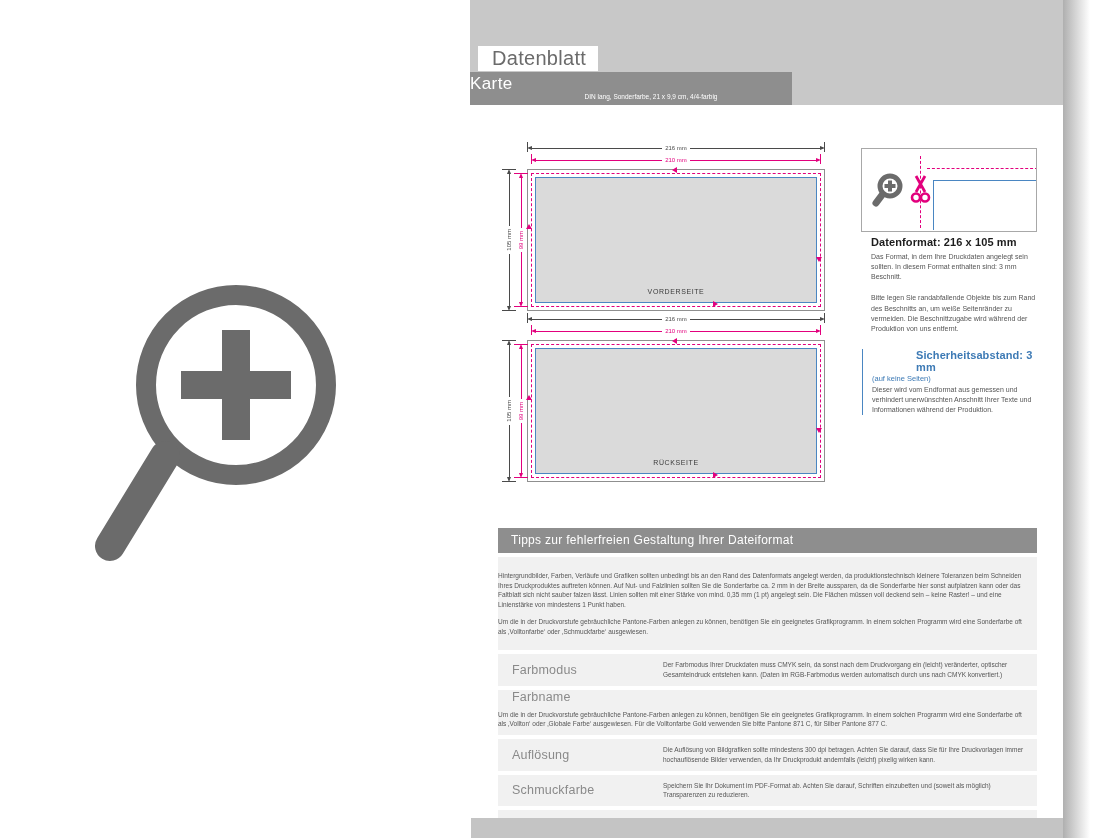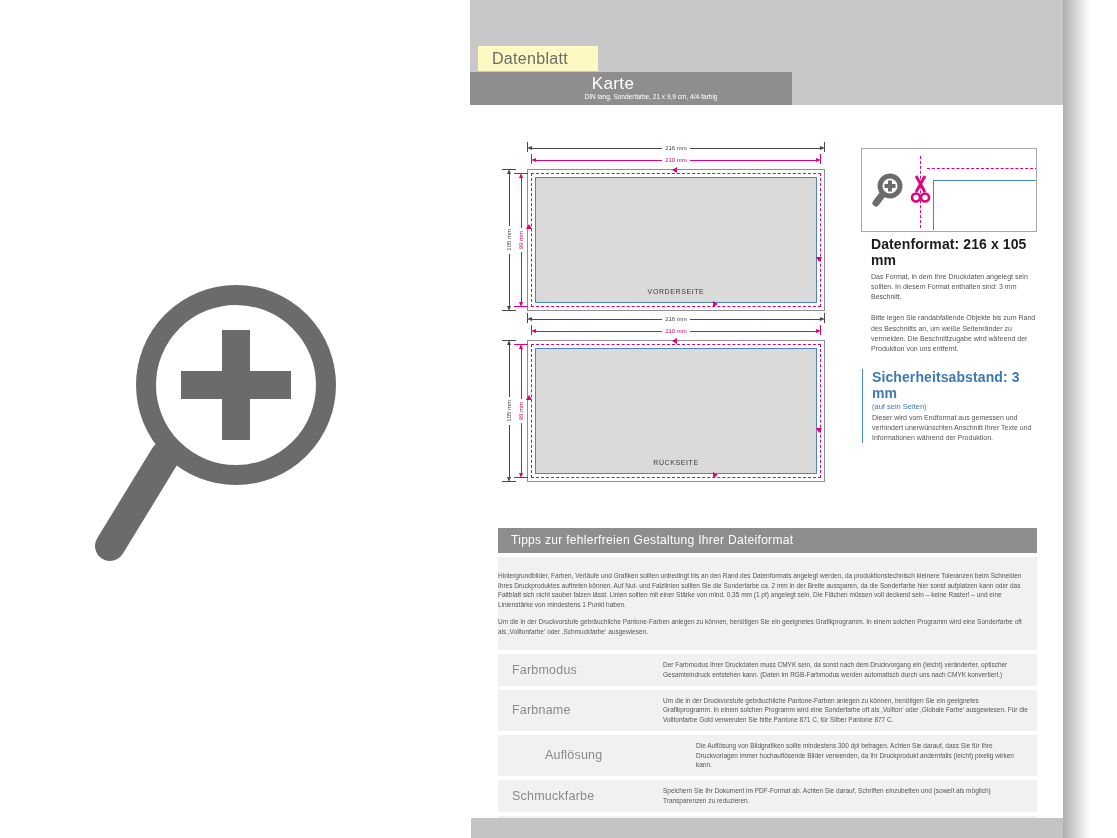--- a/index.html
+++ b/index.html
@@ -9,24 +9,24 @@
 
   
   .big-zoom { position:absolute; left:86px; top:273px; width:290px; height:300px; }
 
   
   .page { position:absolute; left:470px; top:0; width:593px; height:838px; background:#fff; }
   .page-shadow { position:absolute; left:1063px; top:0; width:27px; height:838px;
     background:linear-gradient(to right, rgba(110,110,110,.55), rgba(255,255,255,0)); }
 
   .top-band { position:absolute; left:0; top:0; width:593px; height:105px; background:#c8c8c8; }
-  .tab { position:absolute; left:8px; top:46px; width:120px; height:25px; background:#fef9c3;
-    font-size:16px; color:#6b6b6b; line-height:25px; padding-left:14px; letter-spacing:.3px; }
+  .tab { position:absolute; left:8px; top:46px; width:120px; height:25px; background:#ffffff;
+    font-size:20px; color:#6b6b6b; line-height:25px; padding-left:14px; letter-spacing:.3px; }
   .banner { position:absolute; left:0; top:72px; width:322px; height:33px; background:#8e8e8e; color:#fff; }
-  .banner .title { text-align:center; padding-right:36px; font-size:17px; font-weight:300; line-height:19px; margin-top:2px; letter-spacing:.4px; }
+  .banner .title { text-align:left; padding-right:36px; font-size:17px; font-weight:300; line-height:19px; margin-top:2px; letter-spacing:.4px; }
   .banner .subtitle { text-align:center; font-size:6.5px; padding-left:40px; line-height:8px; }
 
   
   .diagram { position:absolute; left:20px; width:370px; height:171px; }
   .d1 { top:144px; } .d2 { top:315px; }
   .rect { position:absolute; }
   .outer-rect { left:37px; top:25px; width:298px; height:142px; border:1px solid #8f8f8f; background:#fff; }
   .bleed-rect { left:41px; top:29px; width:290px; height:134px; border:1px dashed #e2007d; }
   .safety-rect { left:45px; top:33px; width:282px; height:126px; border:1px solid #4a86c2; background:#dadada; }
   .face-label { position:absolute; left:45px; width:282px; top:144px; text-align:center;
@@ -64,46 +64,46 @@
   .zb-dash-v { position:absolute; left:58px; top:7px; height:72px; border-left:1px dashed #e2007d; }
   .zb-dash-h { position:absolute; left:65px; top:19px; width:111px; border-top:1px dashed #e2007d; }
   .zb-blue-v { position:absolute; left:71px; top:31px; height:50px; border-left:1px solid #4a86c2; }
   .zb-blue-h { position:absolute; left:71px; top:31px; width:105px; border-top:1px solid #4a86c2; }
   .zb-mag { position:absolute; left:8px; top:23px; }
   .zb-scissors { position:absolute; left:48px; top:26px; }
 
   
   .info-col { position:absolute; left:392px; top:236px; width:176px; }
   .sec { padding-left:9px; }
-  .sec h3 { font-size:14px; letter-spacing:.1px; }
+  .sec h3 { font-size:11px; letter-spacing:.1px; }
   .sec p { font-size:7px; color:#555; line-height:1.45; }
   .sec-datenformat h3 { color:#1c1c1c; }
   .sec-datenformat p { margin-top:4px; }
   .sec-datenformat .p2 { margin-top:11px; }
   .sec-endformat { margin-top:17px; border-left:1px dashed #e2007d; }
   .sec-endformat h3 { color:#e2007d; }
   .sec-endformat p { margin-top:3px; }
   .sec-sicherheit { margin-top:15px; border-left:1px solid #4a86c2; }
-  .sec-sicherheit h3 { color:#3d7ab5; }
+  .sec-sicherheit h3 { color:#3d7ab5;margin-left:44px; }
   .sec-sicherheit .sub { font-size:7.5px; color:#3d7ab5; margin-top:1px; }
   .sec-sicherheit p { margin-top:2px; }
 
   
   .tips { position:absolute; left:28px; top:528px; width:539px; }
   .tips-header { height:25px; background:#8e8e8e; color:#fff; font-size:12px;
     line-height:25px; padding-left:13px; letter-spacing:.3px; }
   .tip-row { display:flex; background:#f1f1f1; margin-top:4px; }
   .tip-row:first-of-type { margin-top:5px; }
   .tip-label { width:165px; display:flex; align-items:center; padding-left:14px;
     font-size:12.5px; color:#8a8a8a; letter-spacing:.2px; }
   .tip-body { flex:1; padding:6px 8px 6px 0; font-size:6.5px; color:#555; line-height:1.5;
     display:flex; flex-direction:column; justify-content:center; }
   .tip-body p + p { margin-top:7px; }
-  .h-hinweise { min-height:93px; } .h-farbmodus { min-height:31px; } .h-farbname { min-height:33px; }
-  .h-aufloesung { min-height:25px;padding-left:33px; } .h-dateiformat { min-height:28px; } .h-seiten { min-height:28px; }
+  .h-hinweise { min-height:93px; } .h-farbmodus { min-height:31px; } .h-farbname { min-height:33px;flex-direction:column; }
+  .h-aufloesung { min-height:25px; } .h-dateiformat { min-height:28px; } .h-seiten { min-height:28px; }
 
   .bottom-band { position:absolute; left:1px; top:818px; width:592px; height:20px; background:#c4c4c4; }
 </style>
 </head>
 <body>
 
 <div class="stage">
 
   <svg class="big-zoom" viewBox="0 0 290 300">
     <circle cx="150" cy="112" r="90" fill="none" stroke="#6b6b6b" stroke-width="20"></circle>
@@ -220,21 +220,21 @@
     </div>
 
     <div class="info-col">
       <div class="sec sec-datenformat">
         <h3>Datenformat: 216 x 105 mm</h3>
         <p>Das Format, in dem Ihre Druckdaten angelegt sein sollten. In diesem Format enthalten sind: 3 mm Beschnitt.</p>
         <p class="p2">Bitte legen Sie randabfallende Objekte bis zum Rand des Beschnitts an, um weiße Seitenränder zu vermeiden. Die Beschnittzugabe wird während der Produktion von uns entfernt.</p>
       </div>
       <div class="sec sec-sicherheit">
         <h3>Sicherheitsabstand: 3 mm</h3>
-        <div class="sub">(auf sein Seiten)</div>
+        <div class="sub">(auf keine Seiten)</div>
         <p>Dieser wird vom Endformat aus gemessen und verhindert unerwünschten Anschnitt Ihrer Texte und Informationen während der Produktion.</p>
       </div>
     </div>
 
     <div class="tips">
       <div class="tips-header">Tipps zur fehlerfreien Gestaltung Ihrer Dateiformat</div>
 
       <div class="tip-row h-hinweise">
         <div class="tip-body">
           <p>Hintergrundbilder, Farben, Verläufe und Grafiken sollten unbedingt bis an den Rand des Datenformats angelegt werden, da produktionstechnisch kleinere Toleranzen beim Schneiden Ihres Druckproduktes auftreten können. Auf Nut- und Falzlinien sollten Sie die Sonderfarbe ca. 2 mm in der Breite aussparen, da die Sonderfarbe hier sonst aufplatzen kann oder das Faltblatt sich nicht sauber falzen lässt. Linien sollten mit einer Stärke von mind. 0,35 mm (1 pt) angelegt sein. Die Flächen müssen voll deckend sein – keine Raster! – und eine Linienstärke von mindestens 1 Punkt haben.</p>

